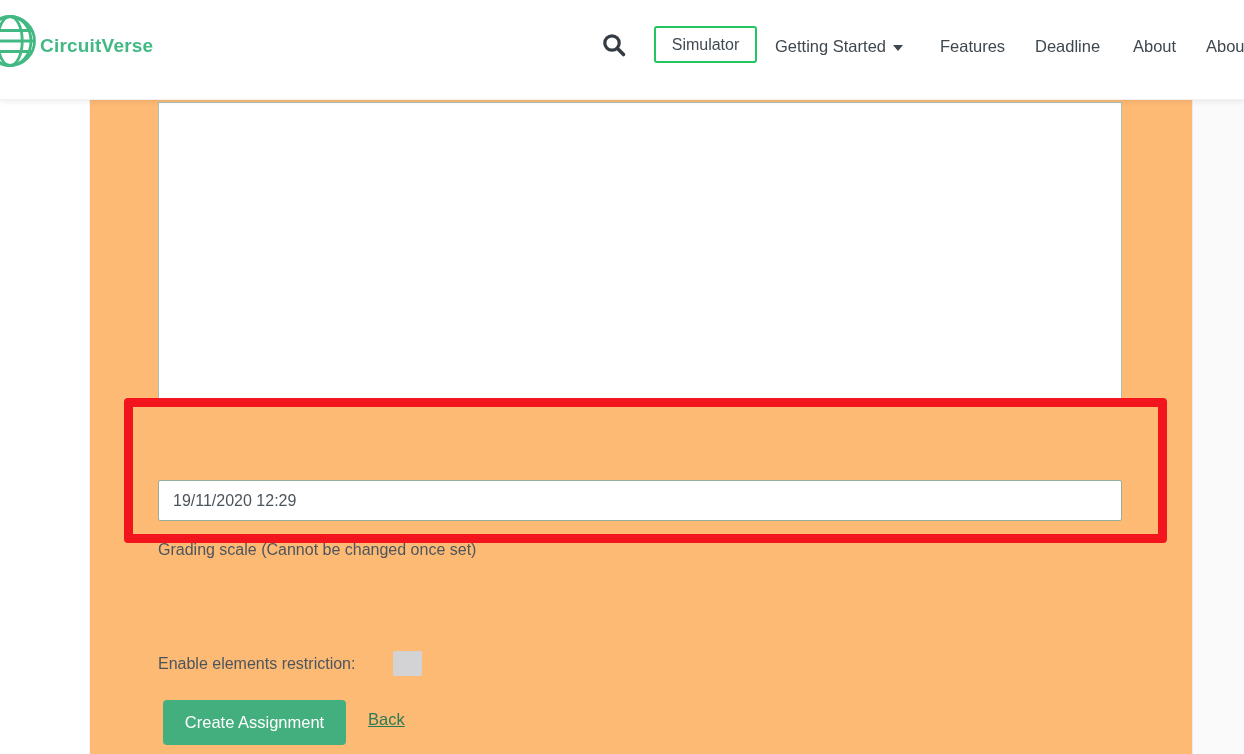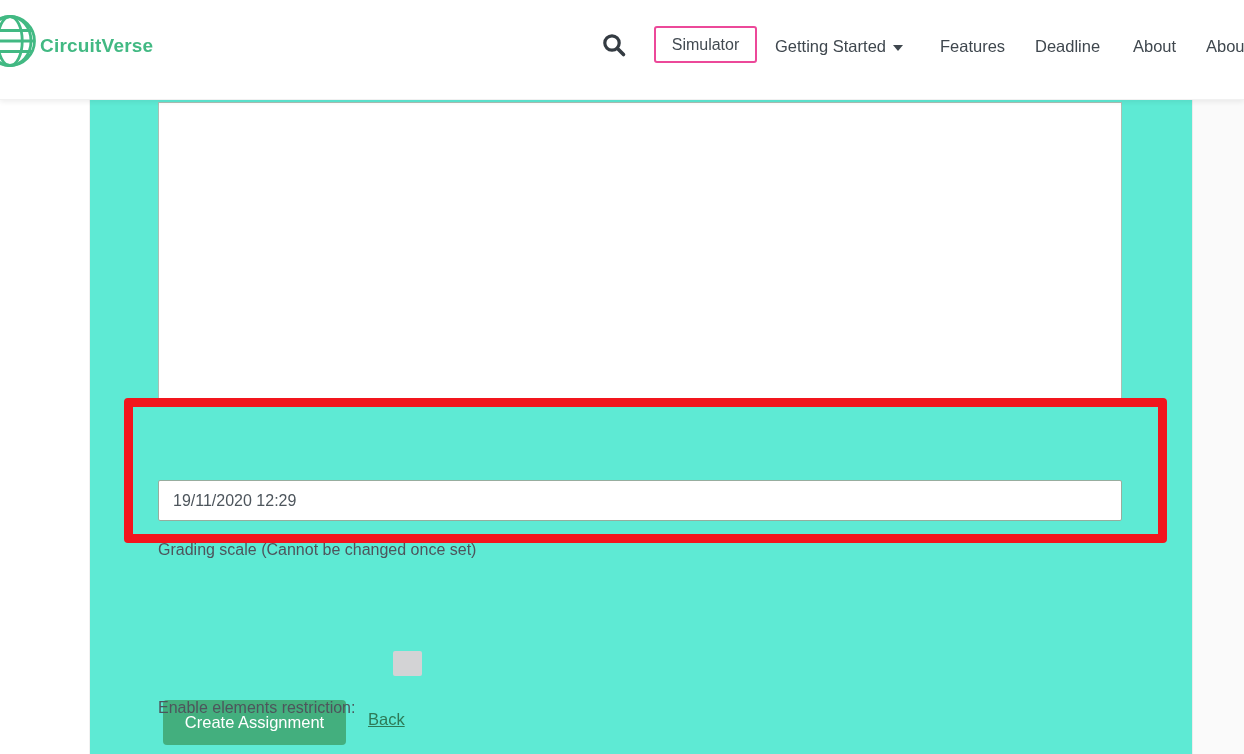--- a/index.html
+++ b/index.html
@@ -1,39 +1,39 @@
 <!DOCTYPE html>
 <html><head>
 <meta charset="utf-8">
 <style>
   * { margin:0; padding:0; box-sizing:border-box; }
   html,body { background:#ffffff; }
   body { font-family:"Liberation Sans", sans-serif; }
 
   #page {
     position:relative; width:1244px; height:754px;
-    background:#5eead4; overflow:hidden;
+    background:#fdba74; overflow:hidden;
   }
 
   
   .header {
     position:absolute; left:0; top:0; width:1244px; height:100px;
     background:#ffffff; z-index:20;
     border-bottom:1px solid #f1f1f1;
     box-shadow:0 2px 5px rgba(0,0,0,0.07);
   }
   .logo-globe { position:absolute; left:-18px; top:13px; }
   .brand-name {
     position:absolute; left:40px; top:35px;
     font-size:19px; font-weight:bold; color:#42b983; letter-spacing:.2px;
   }
   .search-wrap { position:absolute; left:601px; top:32px; width:26px; height:26px; cursor:pointer; }
   .nav-pill {
     position:absolute; left:654px; top:26px; width:103px; height:37px;
-    border:2px solid #ec4899; border-radius:3px;
+    border:2px solid #22c55e; border-radius:3px;
     display:flex; align-items:center; justify-content:center;
     font-size:16px; color:#424a51; cursor:pointer; background:#fff;
   }
   .nav-link {
     position:absolute; top:36px; height:21px; line-height:21px;
     font-size:16.5px; color:#3f474e; cursor:pointer; white-space:nowrap;
   }
   .caret-down {
     display:inline-block; width:0; height:0; margin-left:7px; vertical-align:middle;
     border-left:5px solid transparent; border-right:5px solid transparent;
@@ -150,21 +150,21 @@
 
   <div class="gutter-left"></div>
   <div class="gutter-right"></div>
 
   <div class="editor-box"></div>
 
   <input class="text-input" style="top: 480px;" type="text" value="19/11/2020 12:29">
 
   <div class="field-label" style="top:541px;">Grading scale (Cannot be changed once set)</div>
 
-  <div class="field-label" style="top:655px;margin-top:44px;">Enable elements restriction:</div>
+  <div class="field-label" style="top:655px;">Enable elements restriction:</div>
   <div class="checkbox"></div>
 
   <button class="submit-btn">Create Assignment</button>
   <a class="back-link">Back</a>
 
   <div class="annotation-box"></div>
 
 </div>
 
 </body></html>

